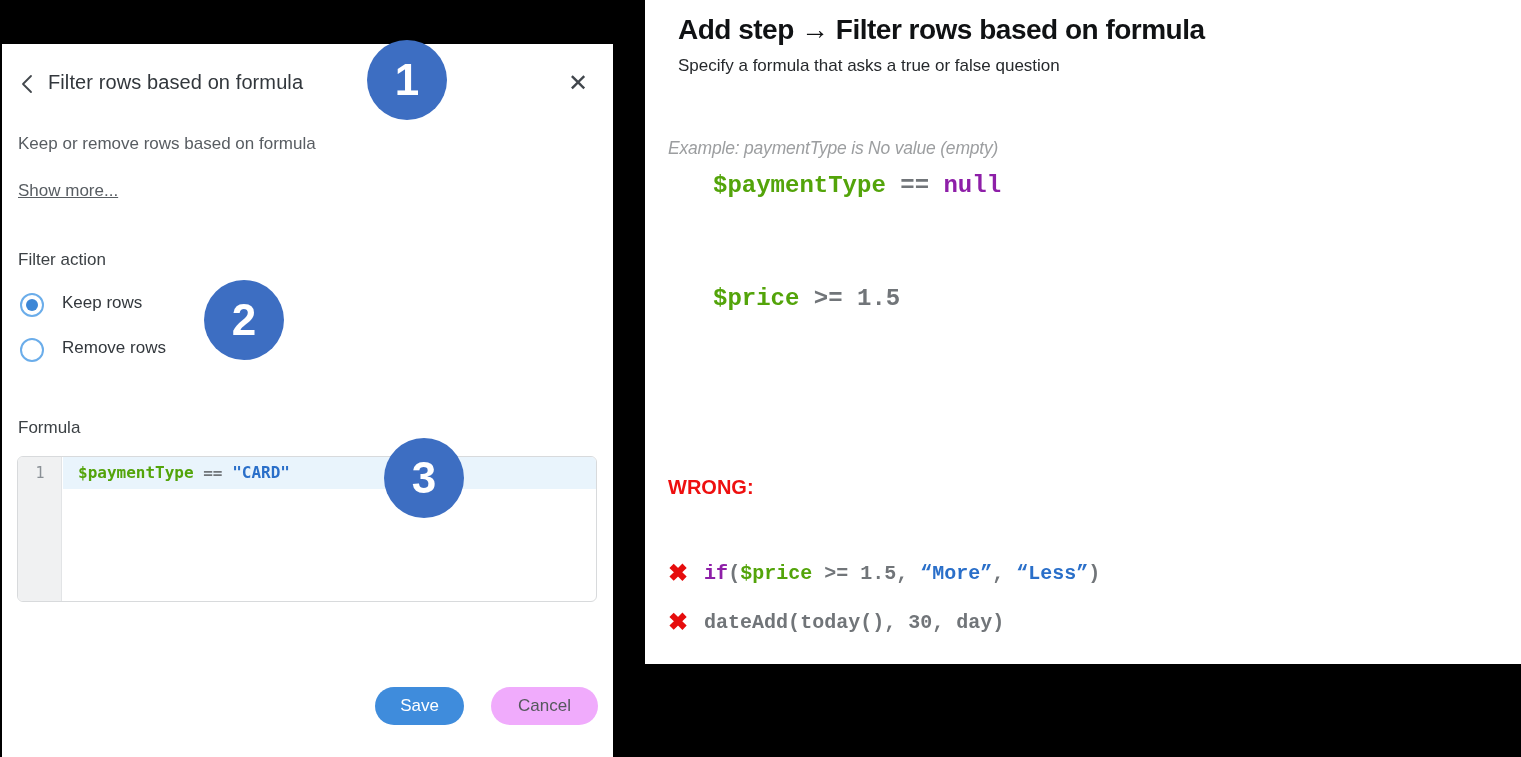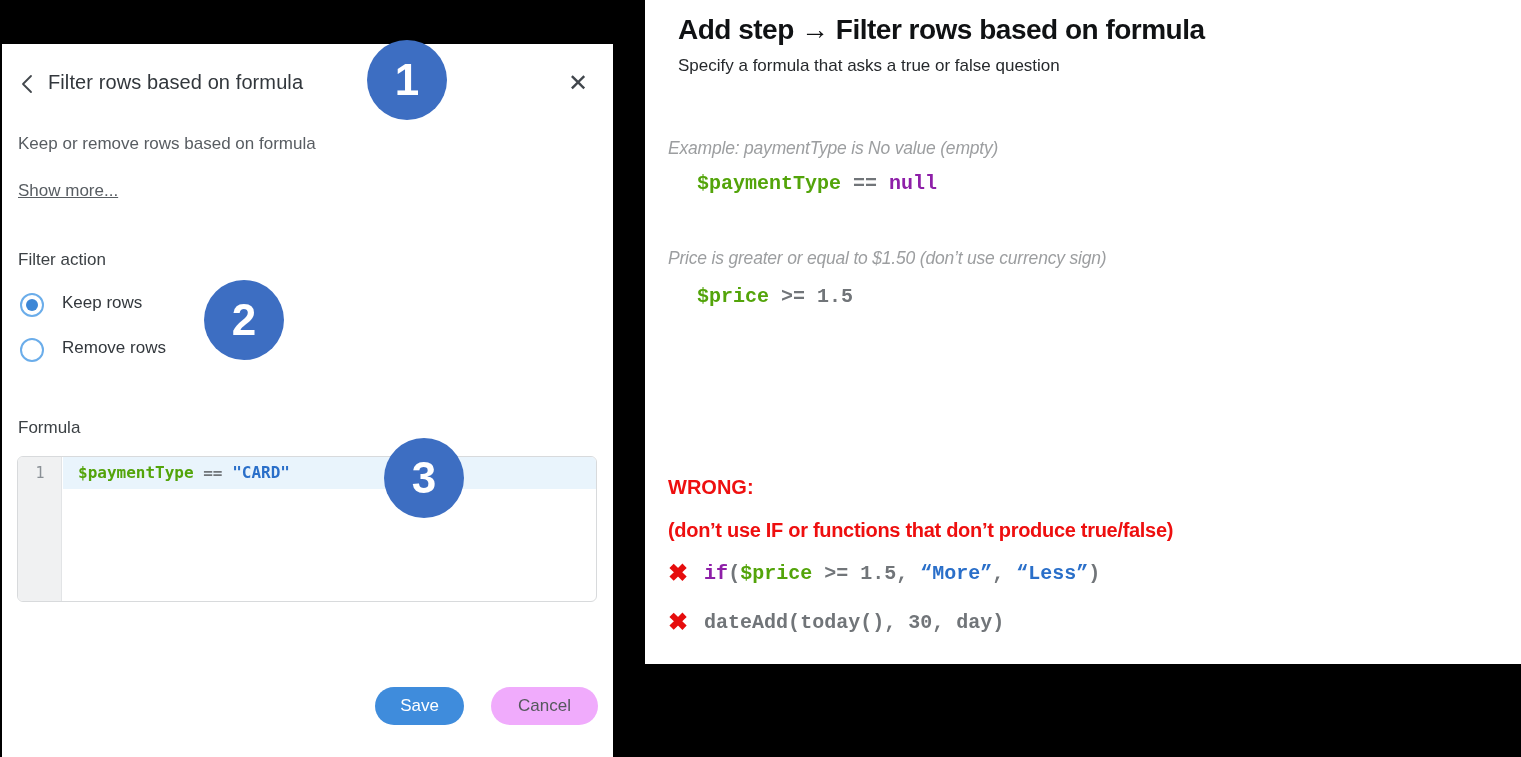--- a/index.html
+++ b/index.html
@@ -39,21 +39,21 @@
   .badge { position:absolute; width:80px; height:80px; border-radius:50%; background:#3d6ec2; color:#fff; display:flex; align-items:center; justify-content:center; font-size:44px; font-weight:bold; }
   .badge-1 { left:367px; top:40px; }
   .badge-2 { left:204px; top:280px; }
   .badge-3 { left:384px; top:438px; }
 
   
   .panel { position:absolute; left:645px; top:0; width:876px; height:664px; background:#fff; }
   .panel-title { position:absolute; left:33px; top:14px; font-size:28px; font-weight:800; letter-spacing:-0.5px; color:#101214; }
   .panel-subtitle { position:absolute; left:33px; top:56px; font-size:17px; color:#26292c; }
   .comment { position:absolute; left:23px; font-style:italic; font-size:17.5px; color:#9c9ea0; letter-spacing:-0.2px; }
-  .codeline { position:absolute; left:52px; font-family:"Liberation Mono", monospace; font-size:20px; font-weight:bold; white-space:pre; }
+  .codeline { position:absolute; left:68px; font-family:"Liberation Mono", monospace; font-size:24px; font-weight:bold; white-space:pre; }
   .c1 { top:138px; } .d1 { top:172px; }
   .c2 { top:248px; } .d2 { top:285px; }
   .c3 { top:357px; } .d3 { top:394px; }
   .wrong-heading { position:absolute; left:23px; top:476px; font-size:20px; font-weight:bold; color:#ee0f0f; }
   .wrong-note { position:absolute; left:23px; top:519px; font-size:20px; font-weight:bold; color:#ee0f0f; letter-spacing:-0.3px; }
   .wrong-line { position:absolute; left:23px; display:flex; align-items:center; gap:16px; }
   .w1 { top:561px; } .w2 { top:610px; }
   .x-icon { color:#e60d0d; font-size:24px; font-weight:bold; line-height:1; }
   .wrong-code { font-family:"Liberation Mono", monospace; font-size:20px; font-weight:bold; white-space:pre; }
 </style>
@@ -103,26 +103,24 @@
 <div class="badge badge-2">2</div>
 <div class="badge badge-3">3</div>
 
 <div class="panel">
   <div class="panel-title">Add step → Filter rows based on formula</div>
   <div class="panel-subtitle">Specify a formula that asks a true or false question</div>
 
   <div class="comment c1">Example: paymentType is No value (empty)</div>
   <div class="codeline d1"><span style="color: rgb(83, 164, 10);">$paymentType</span><span style="color: rgb(113, 117, 121);"> == </span><span style="color: rgb(142, 31, 168);">null</span></div>
 
-  <div class="comment c2">Price is greater or equal to $1.50 (don’t use currency sign)</div>
   <div class="codeline d2"><span style="color: rgb(83, 164, 10);">$price</span><span style="color: rgb(113, 117, 121);"> &gt;= 1.5</span></div>
 
 
   <div class="wrong-heading">WRONG:</div>
-  <div class="wrong-note">(don’t use IF or functions that don’t produce true/false)</div>
 
   <div class="wrong-line w1">
     <span class="x-icon">✖</span>
     <span class="wrong-code"><span style="color: rgb(142, 31, 168);">if</span><span style="color: rgb(113, 117, 121);">(</span><span style="color: rgb(83, 164, 10);">$price</span><span style="color: rgb(113, 117, 121);"> &gt;= 1.5, </span><span style="color: rgb(42, 111, 201);">“More”</span><span style="color: rgb(113, 117, 121);">, </span><span style="color: rgb(42, 111, 201);">“Less”</span><span style="color: rgb(113, 117, 121);">)</span></span>
   </div>
   <div class="wrong-line w2">
     <span class="x-icon">✖</span>
     <span class="wrong-code"><span style="color: rgb(113, 117, 121);">dateAdd(today(), 30, day)</span></span>
   </div>
 </div>

